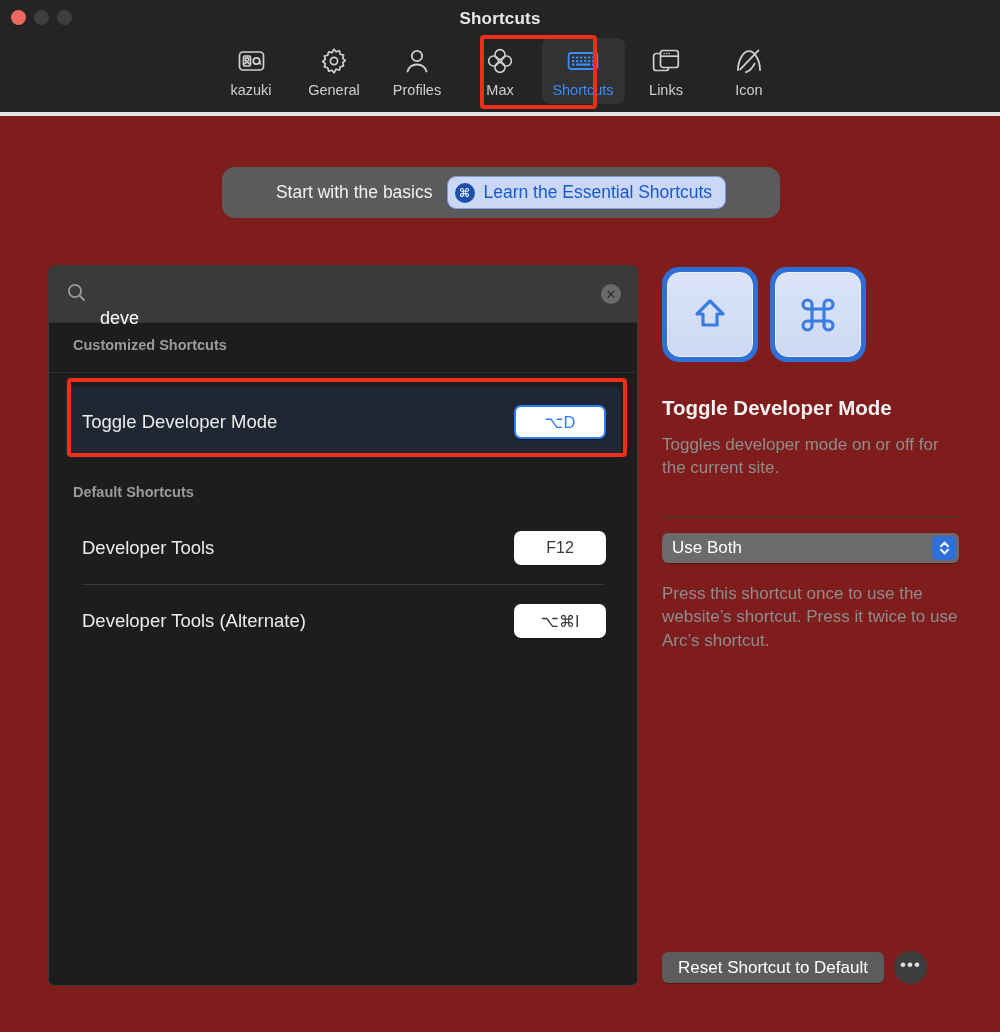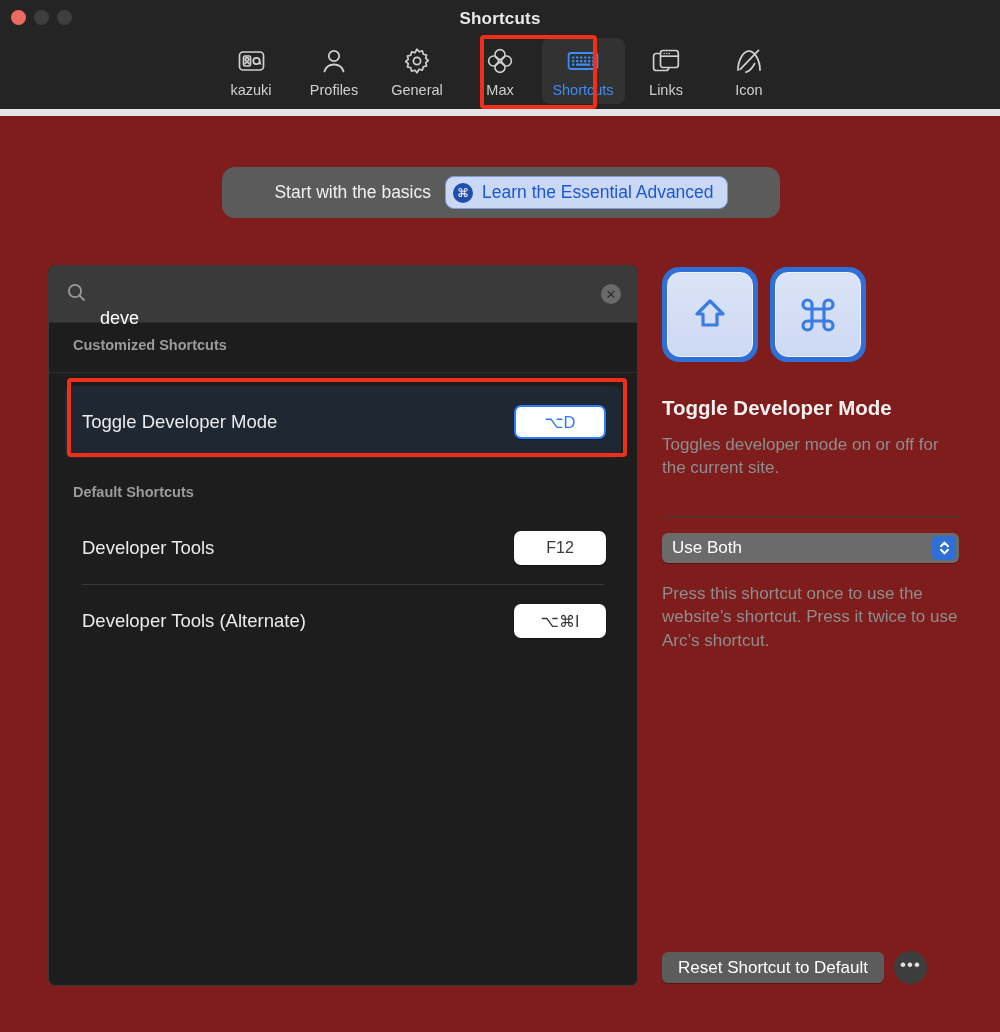--- a/index.html
+++ b/index.html
@@ -16,21 +16,21 @@
     width: 1000px;
     height: 1032px;
     background: #2b2b2b;
   }
 
   
   .titlebar {
     position: relative;
     height: 116px;
     background: #242424;
-    border-bottom: 7px solid #e5e5e5;
+    border-bottom: 4px solid #e5e5e5;
   }
   .traffic-lights {
     position: absolute;
     left: 11px;
     top: 10px;
     display: flex;
     gap: 8px;
   }
   .light { width: 15px; height: 15px; border-radius: 50%; }
   .light.close { background: #ec6a5f; }
@@ -377,36 +377,36 @@
             <path d="M6.6 15.4c.5-1.4 1.4-2 2.4-2s1.9.6 2.4 2"></path>
             <circle cx="18.5" cy="12" r="3.2"></circle>
             <path d="M21.7 12v1.6c0 1 .8 1.5 1.5 1.2"></path>
           </svg>
         </span>
         <span class="tb-label">kazuki</span>
       </div>
 
       <div class="tb-item">
         <span class="tb-icon">
+          <svg width="28" height="28" viewBox="0 0 28 28" fill="none" stroke="#cfcfcf" stroke-width="1.7">
+            <circle cx="14" cy="14" r="3.6"></circle>
+            <path d="M14 2.2l2.1 2.6 3.3-.9.9 3.3 3.3.9-.9 3.3 2.6 2.1-2.6 2.1.9 3.3-3.3.9-.9 3.3-3.3-.9L14 25.8l-2.1-2.6-3.3.9-.9-3.3-3.3-.9.9-3.3-2.6-2.1 2.6-2.1-.9-3.3 3.3-.9.9-3.3 3.3.9z" stroke-linejoin="round"></path>
+          </svg>
+        </span>
+        <span class="tb-label">General</span>
+      </div>
+
+      <div class="tb-item">
+        <span class="tb-icon">
           <svg width="26" height="28" viewBox="0 0 26 28" fill="none" stroke="#cfcfcf" stroke-width="1.8">
             <circle cx="13" cy="9" r="5.2"></circle>
             <path d="M3.5 24.5c1.4-4.6 5.1-7 9.5-7s8.1 2.4 9.5 7" stroke-linecap="round"></path>
           </svg>
         </span>
         <span class="tb-label">Profiles</span>
-      </div>
-
-      <div class="tb-item">
-        <span class="tb-icon">
-          <svg width="28" height="28" viewBox="0 0 28 28" fill="none" stroke="#cfcfcf" stroke-width="1.7">
-            <circle cx="14" cy="14" r="3.6"></circle>
-            <path d="M14 2.2l2.1 2.6 3.3-.9.9 3.3 3.3.9-.9 3.3 2.6 2.1-2.6 2.1.9 3.3-3.3.9-.9 3.3-3.3-.9L14 25.8l-2.1-2.6-3.3.9-.9-3.3-3.3-.9.9-3.3-2.6-2.1 2.6-2.1-.9-3.3 3.3-.9.9-3.3 3.3.9z" stroke-linejoin="round"></path>
-          </svg>
-        </span>
-        <span class="tb-label">General</span>
       </div>
 
       <div class="tb-item">
         <span class="tb-icon">
           <svg width="28" height="28" viewBox="0 0 28 28" fill="none" stroke="#cfcfcf" stroke-width="1.6">
             <circle cx="14" cy="7.6" r="5"></circle>
             <circle cx="14" cy="20.4" r="5"></circle>
             <circle cx="7.6" cy="14" r="5"></circle>
             <circle cx="20.4" cy="14" r="5"></circle>
             <circle cx="14" cy="14" r="1.6"></circle>
@@ -470,21 +470,21 @@
     </div>
     <div class="tb-highlight"></div>
   </div>
 
   <div class="body-area">
 
     <div class="banner" style="top:51px;margin-top:0;transform:none;">
       <span class="banner-text">Start with the basics</span>
       <span class="banner-pill">
         <span class="cmd-circle">⌘</span>
-        <span class="pill-label">Learn the Essential Advanced</span>
+        <span class="pill-label">Learn the Essential Shortcuts</span>
       </span>
     </div>
 
     <div class="list-panel" style="top:149px;">
 
       <div class="search-bar">
         <span>
           <svg width="19" height="19" viewBox="0 0 19 19" fill="none" stroke="#9a9a9a" stroke-width="1.8" stroke-linecap="round">
             <circle cx="8" cy="8" r="6.1"></circle>
             <path d="M12.6 12.6l4.4 4.4"></path>

